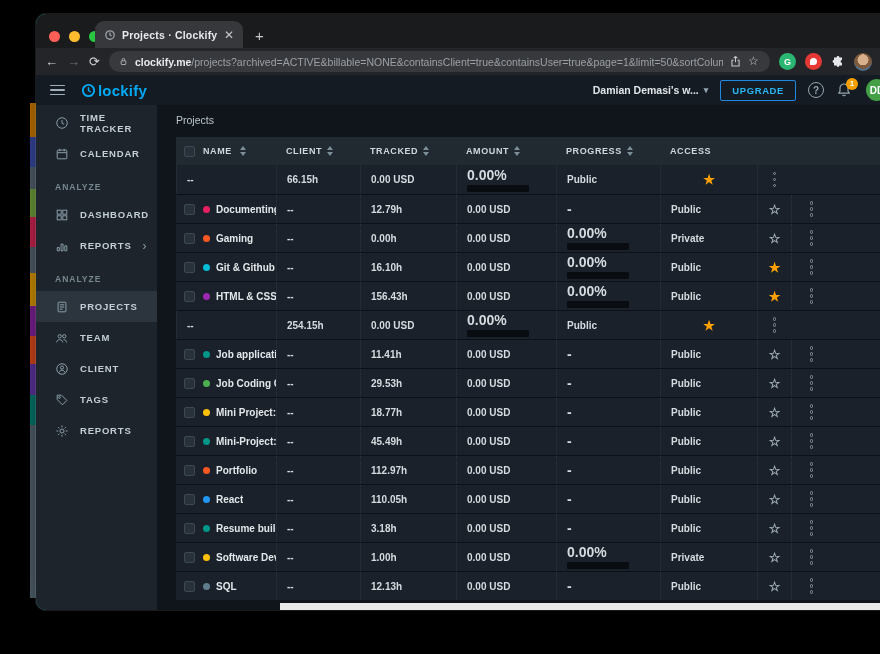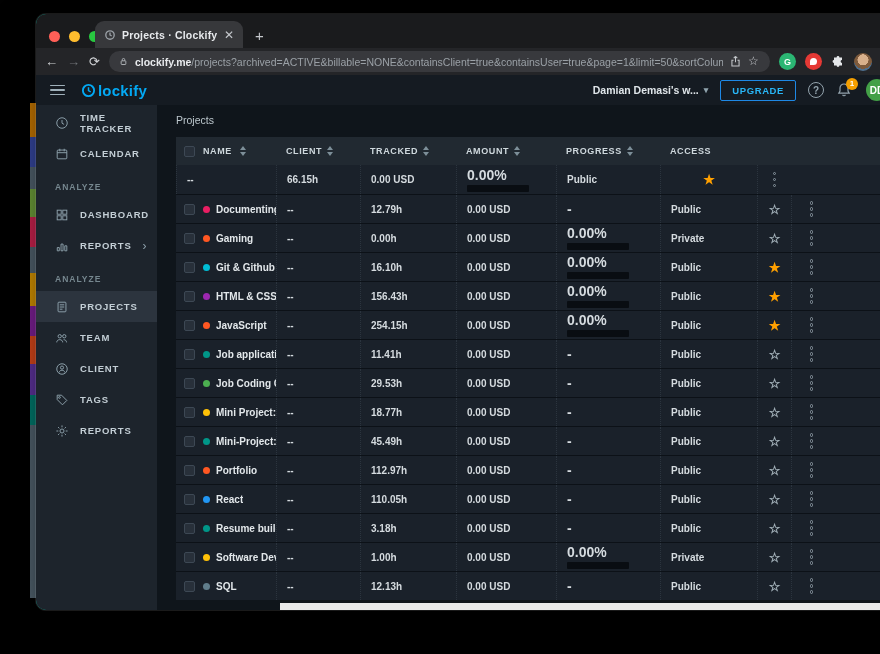--- a/index.html
+++ b/index.html
@@ -436,25 +436,20 @@
     <div class="cell c-access">Public</div>
     <div class="cell c-star filled">★</div>
     <div class="cell c-kebab">
                 <i></i>
                 <i></i>
                 <i></i>
               </div>
   </div>
 
   <div class="trow">
-    <div class="cell c-name">
-      <span class="cb"></span>
-      <span class="dot" style="background: rgb(255, 87, 34);"></span>
-      <span class="pname">JavaScript</span>
-    </div>
     <div class="cell c-client">--</div>
     <div class="cell c-tracked">254.15h</div>
     <div class="cell c-amount">0.00 USD</div>
     <div class="cell c-progress">
       <span class="pval">0.00%</span>
       <span class="pbar"></span>
     </div>
     <div class="cell c-access">Public</div>
     <div class="cell c-star filled">★</div>
     <div class="cell c-kebab">

